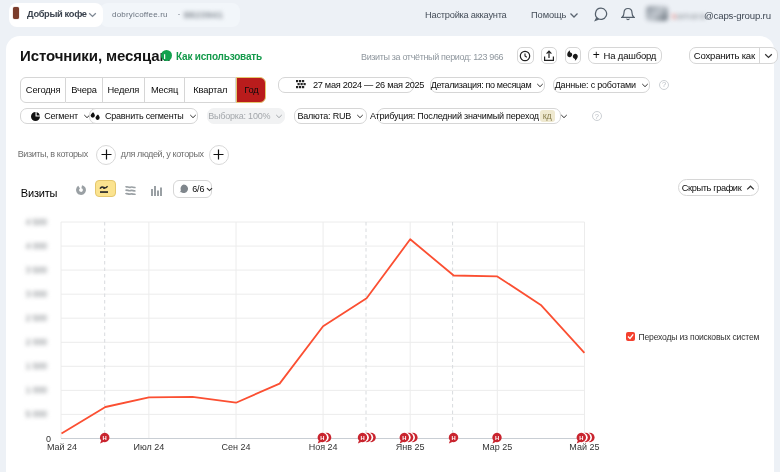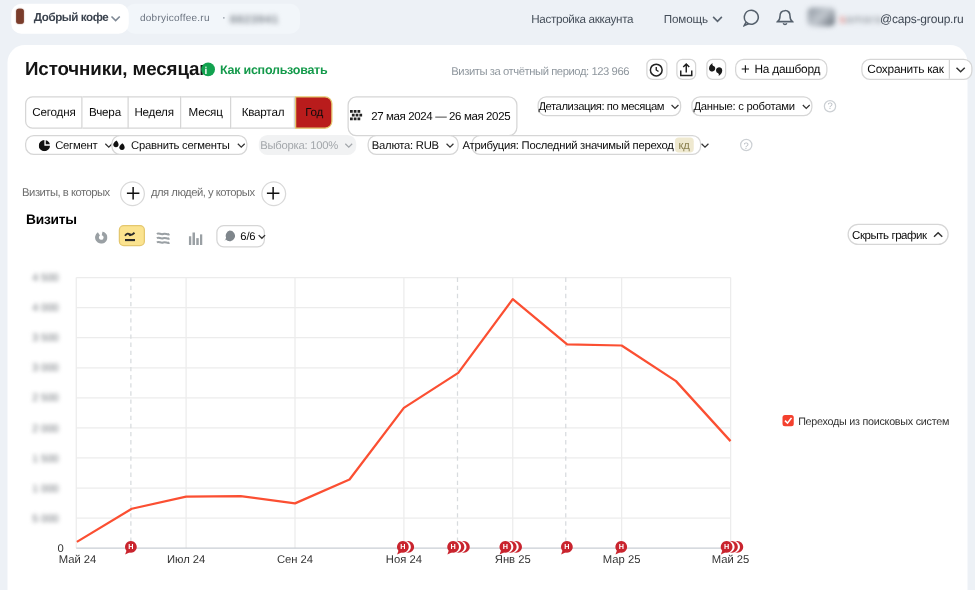--- a/index.html
+++ b/index.html
@@ -72,21 +72,21 @@
 </div>
 
 <div class="abs" style="left:20.3px;top:76.7px;height:26px;display:flex;font-size:9.3px;letter-spacing:-0.15px;color:#0c0c0c">
 <div style="width:45.7px;border:1px solid #d6d6d6;border-radius:6px 0 0 6px;display:flex;align-items:center;justify-content:center">Сегодня</div>
 <div style="width:37px;border:1px solid #d6d6d6;border-left:none;display:flex;align-items:center;justify-content:center">Вчера</div>
 <div style="width:41.6px;border:1px solid #d6d6d6;border-left:none;display:flex;align-items:center;justify-content:center">Неделя</div>
 <div style="width:40.9px;border:1px solid #d6d6d6;border-left:none;display:flex;align-items:center;justify-content:center">Месяц</div>
 <div style="width:50.8px;border:1px solid #d6d6d6;border-left:none;display:flex;align-items:center;justify-content:center">Квартал</div>
 <div style="width:30.1px;border:1px solid #e4c76e;border-radius:0 6px 6px 0;background:#b91c1c;display:flex;align-items:center;justify-content:center">Год</div>
 </div>
-<div class="btn" style="left:278px;top:76.7px;width:136px;height:32px;justify-content:flex-start;padding-left:1px">
+<div class="btn" style="left:278px;top:76.7px;width:136px;height:16px;justify-content:flex-start;padding-left:17px">
 <svg width="11" height="9" viewBox="0 0 11 9" style="margin-right:6px;flex-shrink:0">
       <g fill="#222">
         <rect x="0" y="0" width="2.2" height="2.2"></rect>
         <rect x="3" y="0" width="2.2" height="2.2"></rect>
         <rect x="6" y="0" width="2.2" height="2.2"></rect>
         <rect x="1.5" y="3" width="2.2" height="2.2"></rect>
         <rect x="4.5" y="3" width="2.2" height="2.2"></rect>
         <rect x="7.5" y="3" width="2.2" height="2.2"></rect>
         <rect x="0" y="6" width="2.2" height="2.2"></rect>
         <rect x="3" y="6" width="2.2" height="2.2"></rect>
@@ -136,21 +136,21 @@
       <path d="M5.5 0.5 V10.5 M0.5 5.5 H10.5" stroke="#111" stroke-width="1.2"></path>
     </svg>
   </div>
 <div class="txt" style="left:120.8px;top:149px;font-size:9px;letter-spacing:-0.4px;color:#6e6e6e">для людей, у которых</div>
 <div class="abs" style="left:208.5px;top:144.6px;width:20px;height:20px;border:1px solid #d9d9d9;border-radius:50%;display:flex;align-items:center;justify-content:center">
     <svg width="11" height="11" viewBox="0 0 11 11">
       <path d="M5.5 0.5 V10.5 M0.5 5.5 H10.5" stroke="#111" stroke-width="1.2"></path>
     </svg>
   </div>
 
-<div class="txt" style="left:20.8px;top:170px;font-size:11px;font-weight:700;letter-spacing:-0.2px;color:#000">Визиты</div>
+<div class="txt" style="left:20.8px;top:187px;font-size:11px;font-weight:400;letter-spacing:-0.2px;color:#000">Визиты</div>
 <svg class="abs" style="left:75.6px;top:184.8px" width="10" height="10" viewBox="0 0 10 10">
     <circle cx="5" cy="5" r="3.4" fill="none" stroke="#9aa0a4" stroke-width="3.1" stroke-dasharray="18.2 3.2" transform="rotate(-78 5 5)"></circle>
   </svg>
 <div class="abs" style="left:94.8px;top:180.4px;width:20.9px;height:17px;background:#fbe38f;border:1px solid #e4c76e;border-radius:4px;display:flex;align-items:center;justify-content:center">
 <svg width="13" height="10" viewBox="0 0 13 10">
       <path d="M1 4.6 C2.6 2.4 3.6 2.6 4.8 3.6 C6 4.6 7.4 3.4 8.6 2.2" fill="none" stroke="#2a2a2a" stroke-width="1.5"></path>
       <circle cx="5" cy="3.8" r="1.1" fill="#2a2a2a"></circle>
       <rect x="1" y="7.2" width="8" height="1.7" fill="#2a2a2a"></rect>
     </svg>
 </div>

